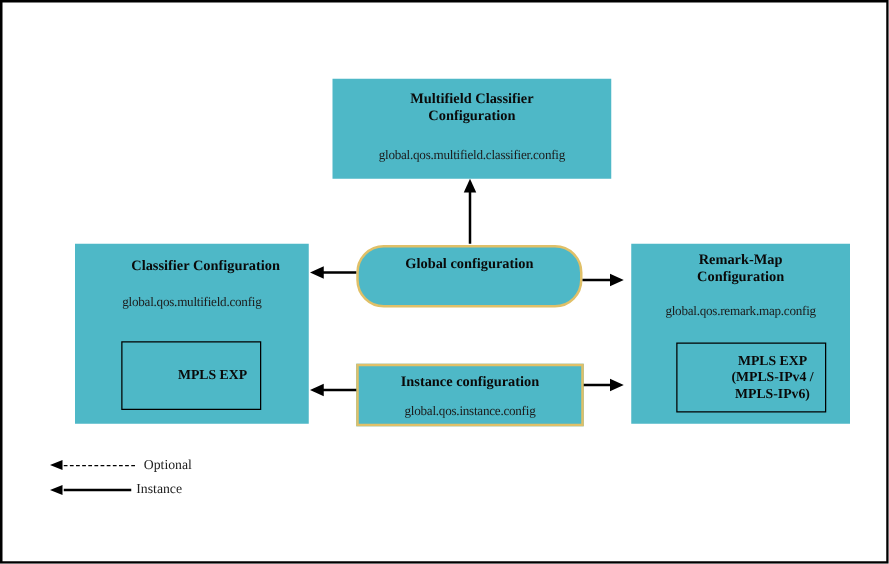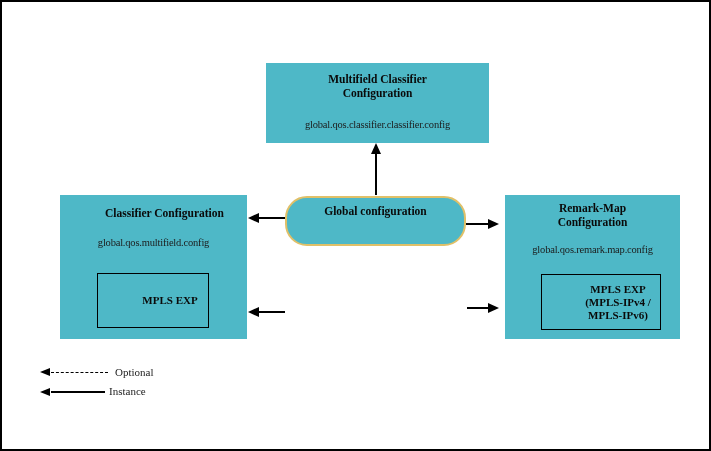--- a/index.html
+++ b/index.html
@@ -70,35 +70,39 @@
     white-space:nowrap;
   }
 </style>
 </head>
 <body>
 
 <div id="canvas">
 
   <div class="box" style="left:264px;top:61px;width:223px;height:80px;">
     <div class="box-title" style="top:9px;padding:0 28px;">Multifield Classifier Configuration</div>
-    <div class="box-sub" style="top:55px;">global.qos.classifier.classifier.config</div>
+    <div class="box-sub" style="top:55px;">global.qos.multifield.classifier.config</div>
   </div>
 
   <div class="box" style="left:58px;top:193px;width:187px;height:144px;">
     <div class="box-title" style="top:11px;padding-left:22px;">Classifier Configuration</div>
     <div class="box-sub" style="top:41px;">global.qos.multifield.config</div>
     <div class="inner-box" style="left:37px;top:78px;width:112px;height:55px;">
       <span>MPLS EXP</span>
     </div>
   </div>
 
   <div class="box highlight" style="left:283px;top:194px;width:181px;height:50px;border-radius:22px;">
     <div class="box-title" style="top:6px;">Global configuration</div>
   </div>
 
+  <div class="box highlight" style="left:283px;top:289px;width:182px;height:50px;">
+    <div class="box-title" style="top:6px;">Instance configuration</div>
+    <div class="box-sub" style="top:30px;">global.qos.instance.config</div>
+  </div>
 
   <div class="box" style="left:503px;top:193px;width:175px;height:144px;">
     <div class="box-title" style="top:6px;padding:0 40px;">Remark-Map Configuration</div>
     <div class="box-sub" style="top:48px;">global.qos.remark.map.config</div>
     <div class="inner-box" style="left:36px;top:79px;width:120px;height:56px;">
       <span>MPLS EXP</span>
       <span>(MPLS-IPv4 /</span>
       <span>MPLS-IPv6)</span>
     </div>
   </div>

